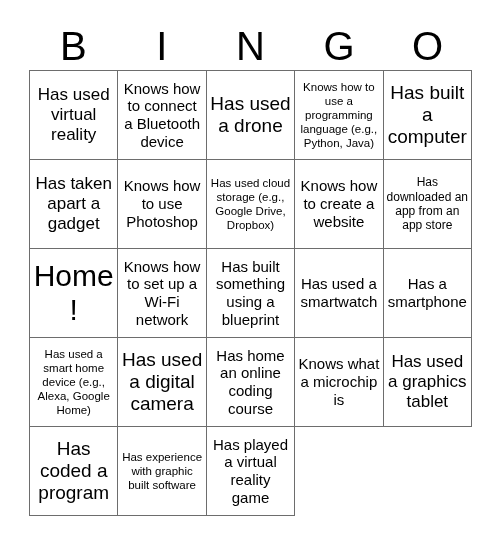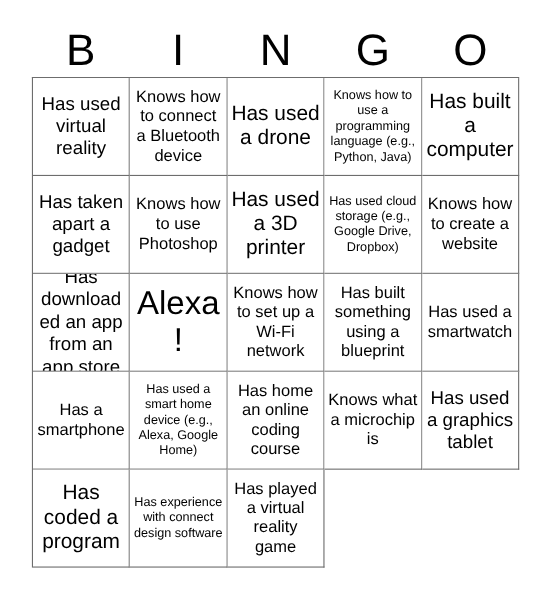--- a/index.html
+++ b/index.html
@@ -79,21 +79,21 @@
     line-height: 1.18;
     word-wrap: break-word;
     hyphens: none;
   }
 
   
   .fs-xxl .cell-text { font-size: 30px; line-height: 1.14; }
   .fs-xl  .cell-text { font-size: 19px; line-height: 1.16; }
   .fs-lg  .cell-text { font-size: 17px; line-height: 1.17; }
   .fs-md  .cell-text { font-size: 15px; line-height: 1.18; }
-  .fs-sm  .cell-text { font-size: 17px; line-height: 1.20; }
+  .fs-sm  .cell-text { font-size: 12px; line-height: 1.20; }
   .fs-xs  .cell-text { font-size: 11.5px; line-height: 1.22; }
 </style>
 </head>
 <body>
 
 <div id="card">
 
   <div id="header-row">
     <div class="header-letter">B</div>
     <div class="header-letter">I</div>
@@ -118,66 +118,66 @@
     <div class="cell fs-xl">
         <span class="cell-text">Has built a computer</span>
       </div>
 
     <div class="cell fs-lg">
         <span class="cell-text">Has taken apart a gadget</span>
       </div>
     <div class="cell fs-md">
         <span class="cell-text">Knows how to use Photoshop</span>
       </div>
-    <div class="cell fs-xl">
-        <span class="cell-text">Has used a 3D printer</span>
-      </div>
     <div class="cell fs-xs">
         <span class="cell-text">Has used cloud storage (e.g., Google Drive, Dropbox)</span>
       </div>
 
     <div class="cell fs-md">
         <span class="cell-text">Knows how to create a website</span>
       </div>
     <div class="cell fs-sm">
         <span class="cell-text">Has downloaded an app from an app store</span>
       </div>
     <div class="cell fs-xxl">
-        <span class="cell-text">Alexa!</span>
+        <span class="cell-text">Home!</span>
       </div>
     <div class="cell fs-md">
         <span class="cell-text">Knows how to set up a Wi-Fi network</span>
       </div>
     <div class="cell fs-md">
         <span class="cell-text">Has built something using a blueprint</span>
       </div>
 
     <div class="cell fs-md">
         <span class="cell-text">Has used a smartwatch</span>
       </div>
     <div class="cell fs-md">
         <span class="cell-text">Has a smartphone</span>
       </div>
     <div class="cell fs-xs">
         <span class="cell-text">Has used a smart home device (e.g., Alexa, Google Home)</span>
       </div>
+    <div class="cell fs-xl">
+        <span class="cell-text">Has used a digital camera</span>
+      </div>
     <div class="cell fs-md">
         <span class="cell-text">Has home an online coding course</span>
       </div>
 
     <div class="cell fs-md">
         <span class="cell-text">Knows what a microchip is</span>
       </div>
     <div class="cell fs-lg">
         <span class="cell-text">Has used a graphics tablet</span>
       </div>
     <div class="cell fs-xl">
         <span class="cell-text">Has coded a program</span>
       </div>
     <div class="cell fs-xs">
-        <span class="cell-text">Has experience with connect design software</span>
+        <span class="cell-text">Has experience with graphic built software</span>
       </div>
     <div class="cell fs-md">
         <span class="cell-text">Has played a virtual reality game</span>
       </div>
   </div>
 
 </div>
 
 </body></html>

